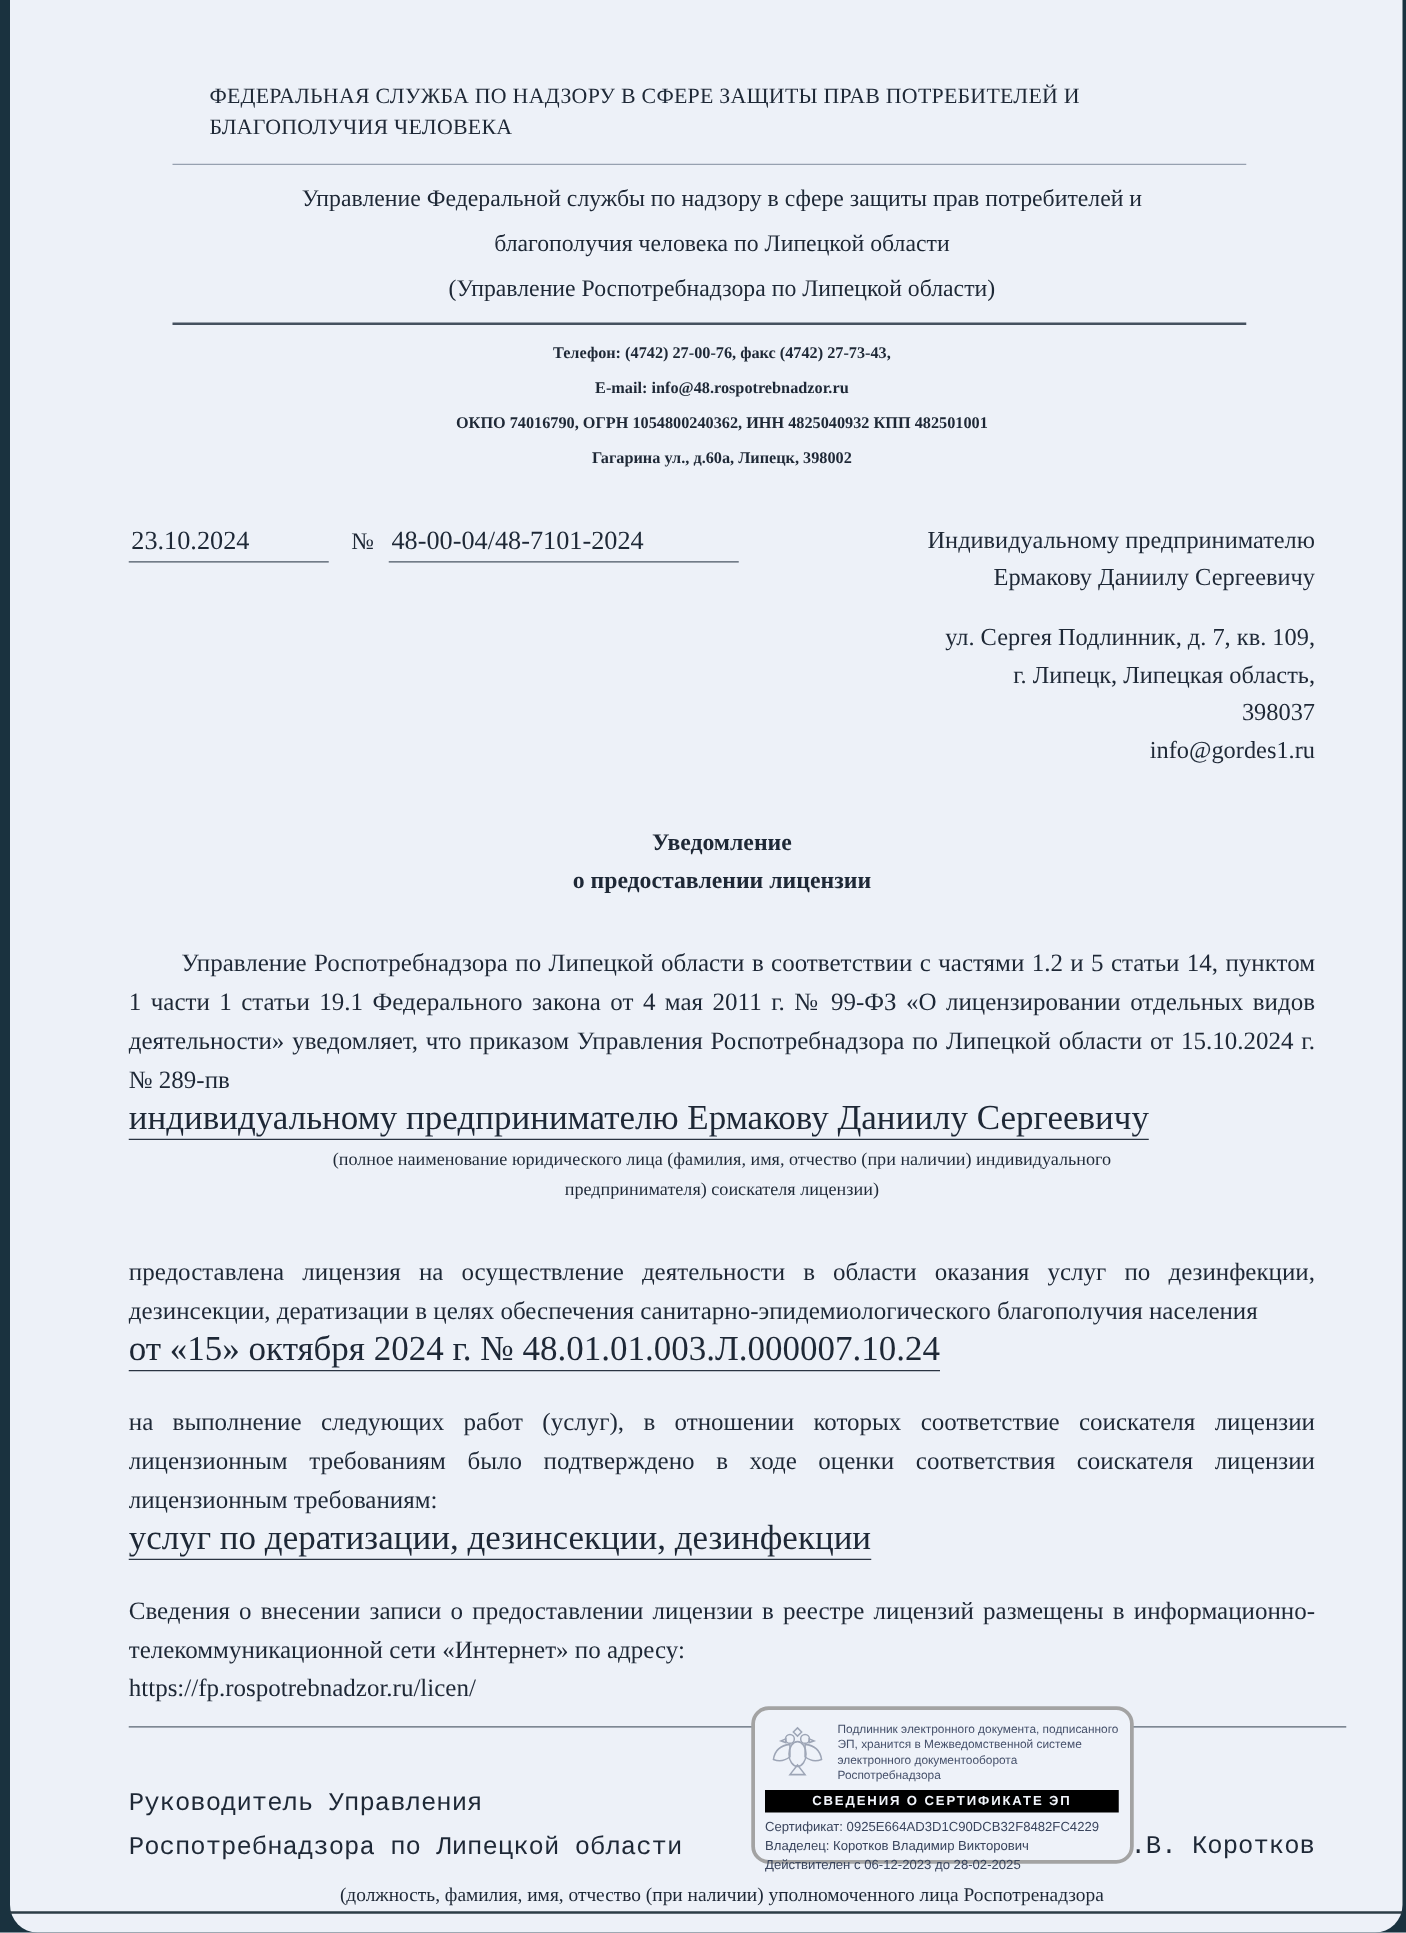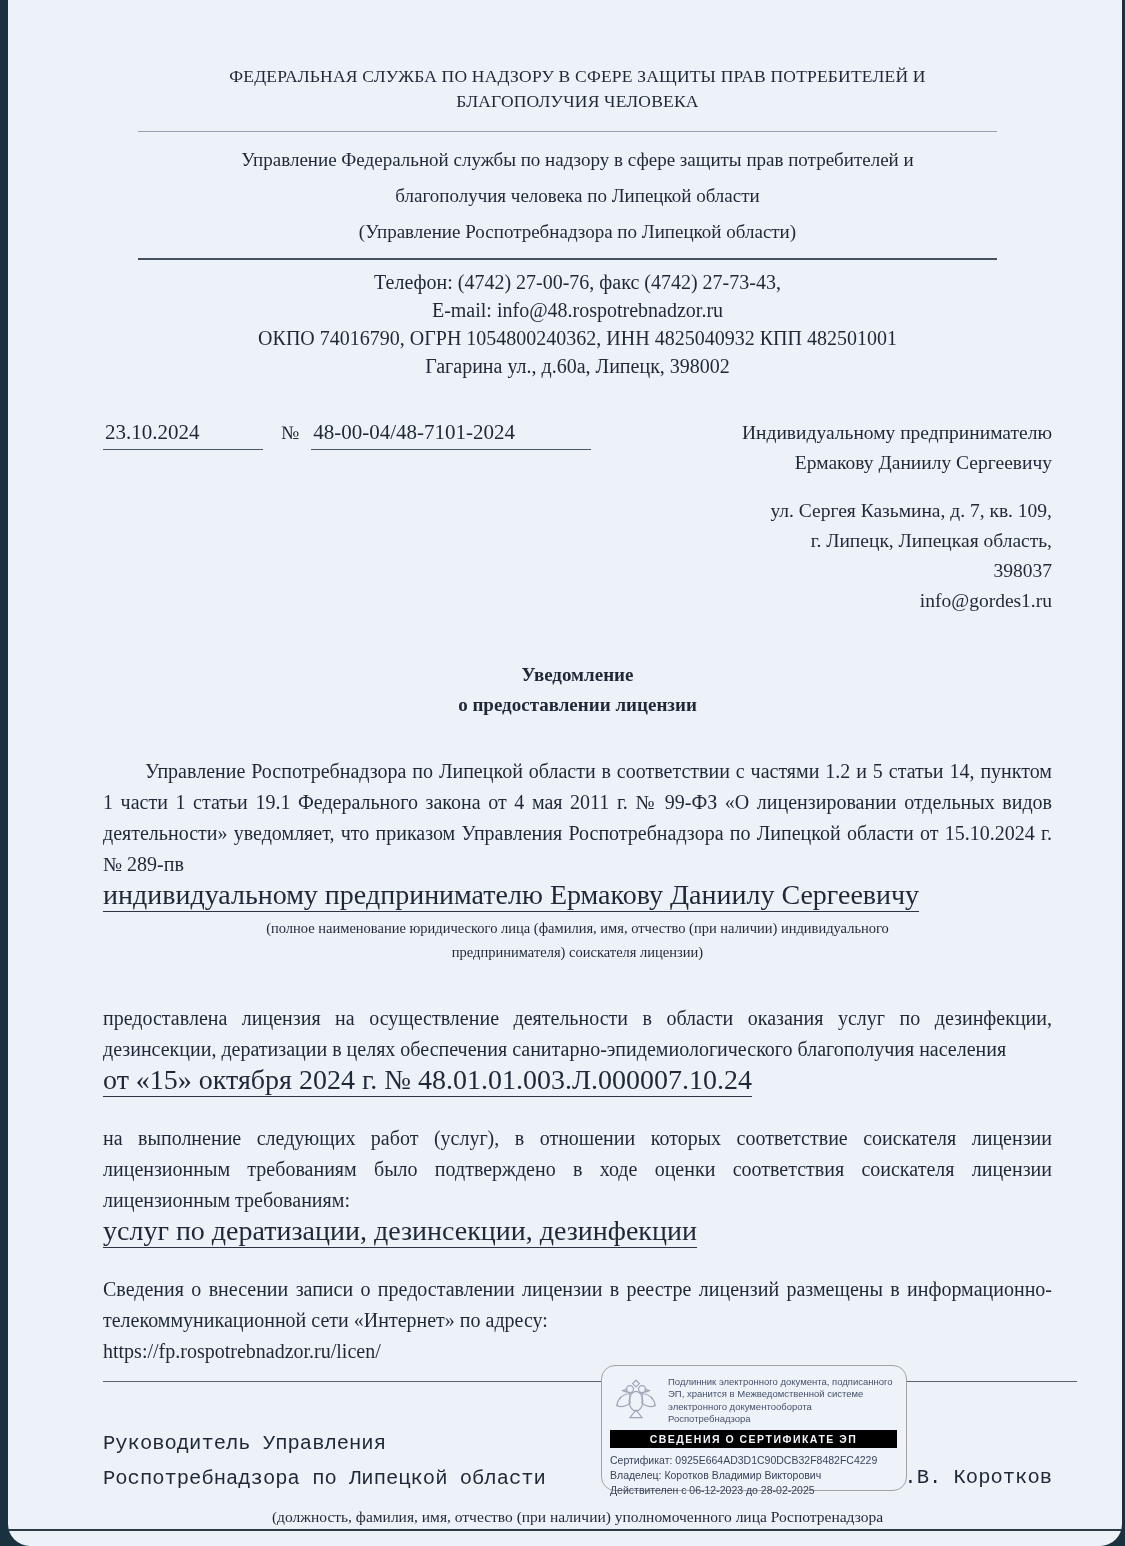--- a/index.html
+++ b/index.html
@@ -19,38 +19,38 @@
     display:flex;
     flex-direction:column;
     position:relative;
   }
   .content { margin:0 70px 0 95px; }
 
   
   .org-header {
     margin:64px auto 0;
     width:820px;
-    text-align:center;
     font-size:17.5px;
     line-height:1.45;
     letter-spacing:.2px;
   }
   .rule-light { border:none; border-top:1.5px solid #97a1b0; margin:16px 55px 0 35px; }
   .dept-block {
     margin:10px auto 0;
     text-align:center;
     font-size:19px;
     line-height:36px;
   }
   .rule-dark { border:none; border-top:2px solid #45515f; margin:8px 55px 0 35px; }
   .contact-block {
     margin-top:8px;
     text-align:center;
-    font-size:20px;
+    font-size:13px;
     line-height:28px;
+    font-weight:bold;
   }
 
   
   .ref-row {
     display:flex;
     justify-content:space-between;
     align-items:flex-start;
     margin-top:38px;
   }
   .ref-left { display:flex; align-items:baseline; font-size:21px; padding-top:2px; }
@@ -100,21 +100,21 @@
   
   .sig-zone { position:relative; margin-top:14px; }
   .sig-rule { border:none; border-top:1.5px solid #5a6572; margin-right:-25px; }
   .stamp {
     position:absolute;
     left:498px;
     top:-16px;
     width:306px;
     height:126px;
     background:#eef2f9;
-    border:1px solid #a3a3a3;
+    border:3px solid #a3a3a3;
     border-radius:14px;
     padding:7px 9px 6px 8px;
     font-family:"Liberation Sans","DejaVu Sans",sans-serif;
     color:#323e50;
   }
   .stamp-top { display:flex; gap:6px; }
   .stamp-emblem { flex:0 0 52px; display:flex; align-items:center; justify-content:center; }
   .stamp-head { font-size:9.5px; line-height:12.5px; padding-top:3px; color:#45506a; }
   .stamp-bar {
     margin-top:4px;
@@ -195,21 +195,21 @@
     <div class="ref-row">
       <div class="ref-left">
         <span class="u-field u-date">23.10.2024</span>
         <span class="no-sign">№</span>
         <span class="u-field u-num">48-00-04/48-7101-2024</span>
       </div>
       <div class="addressee">
         <div>Индивидуальному предпринимателю</div>
         <div>Ермакову Даниилу Сергеевичу</div>
         <div class="addr-gap"></div>
-        <div>ул. Сергея Казьмина, д. 7, кв. 109,</div>
+        <div>ул. Сергея Подлинник, д. 7, кв. 109,</div>
         <div>г. Липецк, Липецкая область,</div>
         <div>398037</div>
         <div>info@gordes1.ru</div>
       </div>
     </div>
 
     <div class="doc-title">
       <div>Уведомление</div>
       <div>о предоставлении лицензии</div>
     </div>

